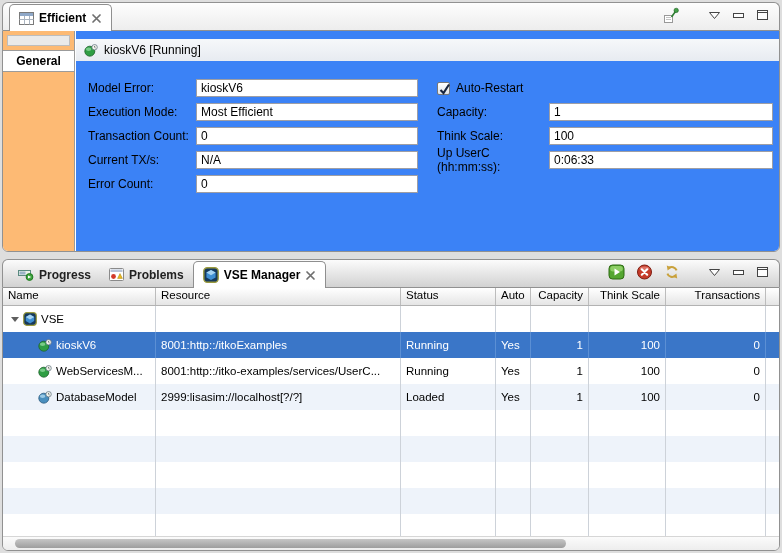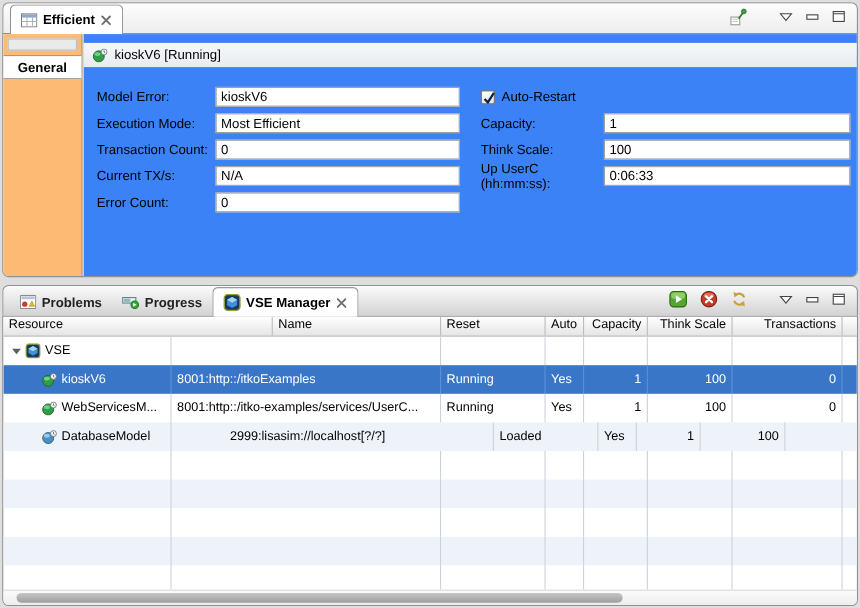--- a/index.html
+++ b/index.html
@@ -199,40 +199,40 @@
       </div>
 
     </div>
   </div>
 </section>
 
 <section class="view bottom">
   <div class="tabrow">
     <div class="tab">
       <span class="rowicon">
+        <svg width="16" height="13">
+            <rect x="0.5" y="2.5" width="12" height="5" fill="#e9f0ea" stroke="#5a8a80"></rect>
+            <rect x="1.5" y="3.5" width="6" height="3" fill="#9ab4c6"></rect>
+            <circle cx="11.5" cy="9" r="3.4" fill="#3fa53f" stroke="#1e7a1e"></circle>
+            <polygon points="10,10.6 13.2,9 10,7.4" fill="#fff"></polygon>
+          </svg>
+      </span>
+      <span>Progress</span>
+    </div>
+    <div class="tab">
+      <span class="rowicon">
         <svg width="15" height="13">
             <rect x="0.5" y="0.5" width="14" height="12" rx="1" fill="#fff" stroke="#8a8a8a"></rect>
             <rect x="1.5" y="1.5" width="12" height="2.5" fill="#b8c4d8"></rect>
             <circle cx="4.5" cy="8.5" r="2.4" fill="#d23a2a"></circle>
             <polygon points="11,5.6 13.4,10.4 8.6,10.4" fill="#e8b820" stroke="#a8820a" stroke-width="0.5"></polygon>
           </svg>
       </span>
       <span>Problems</span>
     </div>
-    <div class="tab">
-      <span class="rowicon">
-        <svg width="16" height="13">
-            <rect x="0.5" y="2.5" width="12" height="5" fill="#e9f0ea" stroke="#5a8a80"></rect>
-            <rect x="1.5" y="3.5" width="6" height="3" fill="#9ab4c6"></rect>
-            <circle cx="11.5" cy="9" r="3.4" fill="#3fa53f" stroke="#1e7a1e"></circle>
-            <polygon points="10,10.6 13.2,9 10,7.4" fill="#fff"></polygon>
-          </svg>
-      </span>
-      <span>Progress</span>
-    </div>
     <div class="tab active">
       <span class="rowicon">
         <svg width="16" height="16">
             <rect x="0.8" y="0.8" width="14.4" height="14.4" rx="3.5" fill="#16395c" stroke="#9a9a3e" stroke-width="1.4"></rect>
             <polygon points="8,3 12.6,5.6 12.6,10.4 8,13 3.4,10.4 3.4,5.6" fill="#3f8fd2"></polygon>
             <polygon points="8,3 12.6,5.6 8,8.2 3.4,5.6" fill="#a6d4f2"></polygon>
           </svg>
       </span>
       <span>VSE Manager</span>
       <span class="rowicon">
@@ -280,23 +280,23 @@
         <svg width="13" height="12">
             <rect x="1.5" y="1.5" width="10" height="9" fill="#fdfdfd" stroke="#444"></rect>
             <line x1="1.5" y1="3.5" x2="11.5" y2="3.5" stroke="#444"></line>
           </svg>
       </span>
     </div>
   </div>
 
   <div class="viewbody">
     <div id="vm-header">
+        <div class="hcell" style="width: 153px;">Name</div>
         <div class="hcell" style="width: 245px;">Resource</div>
-        <div class="hcell" style="width: 153px;">Name</div>
-        <div class="hcell" style="width: 95px;">Reset</div>
+        <div class="hcell" style="width: 95px;">Status</div>
         <div class="hcell" style="width: 35px;">Auto</div>
         <div class="hcell num" style="width: 58px;">Capacity</div>
         <div class="hcell num" style="width: 77px;">Think Scale</div>
         <div class="hcell num" style="width: 100px;">Transactions</div>
         <div class="hcell filler"></div>
       </div>
     <div id="vm-body">
         <div class="trow">
           <div class="tcell name-cell" style="width: 153px;">
             <span class="twisty"></span>
@@ -365,21 +365,21 @@
             <span class="rowicon">
               <svg width="14" height="13">
                 <circle cx="5.8" cy="7.2" r="5" fill="#4a8fbe" stroke="#2f5d80" stroke-width="0.8"></circle>
                 <ellipse cx="4.6" cy="5.2" rx="2.7" ry="1.8" fill="#a8d4ec" opacity="0.85"></ellipse>
                 <circle cx="10.6" cy="3.2" r="2.7" fill="#f2f5ee" stroke="#5a6b7a" stroke-width="0.7"></circle>
                 <path d="M10.6 1.9 v1.4 l1 0.7" stroke="#444" stroke-width="0.7" fill="none"></path>
               </svg>
             </span>
             <span>DatabaseModel</span>
           </div>
-          <div class="tcell" style="width: 245px; margin-left: 48px;">2999:lisasim://localhost[?/?]</div>
+          <div class="tcell" style="width: 245px;">2999:lisasim://localhost[?/?]</div>
           <div class="tcell" style="width: 95px;">Loaded</div>
           <div class="tcell" style="width: 35px;">Yes</div>
           <div class="tcell num" style="width: 58px;">1</div>
           <div class="tcell num" style="width: 77px;">100</div>
           <div class="tcell num" style="width: 100px;">0</div>
           <div class="tcell filler"></div>
         </div>
         <div class="trow">
           <div class="tcell name-cell" style="width: 153px;"></div>
           <div class="tcell" style="width: 245px;"></div>

